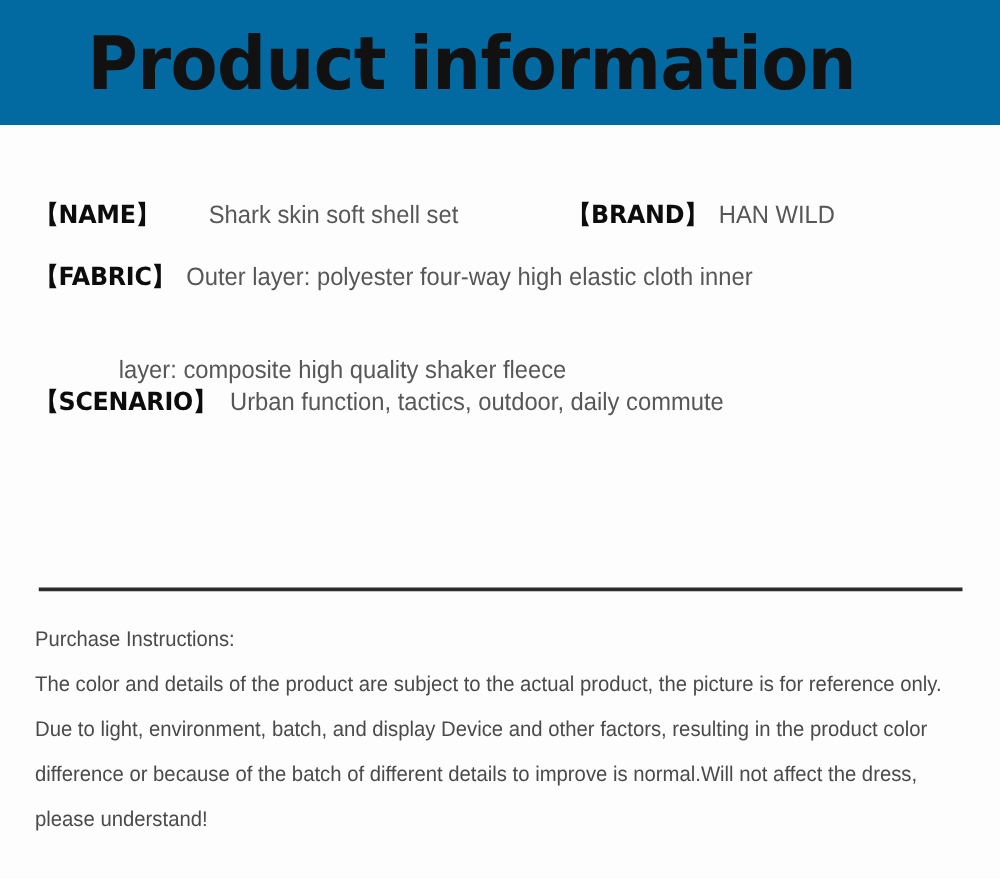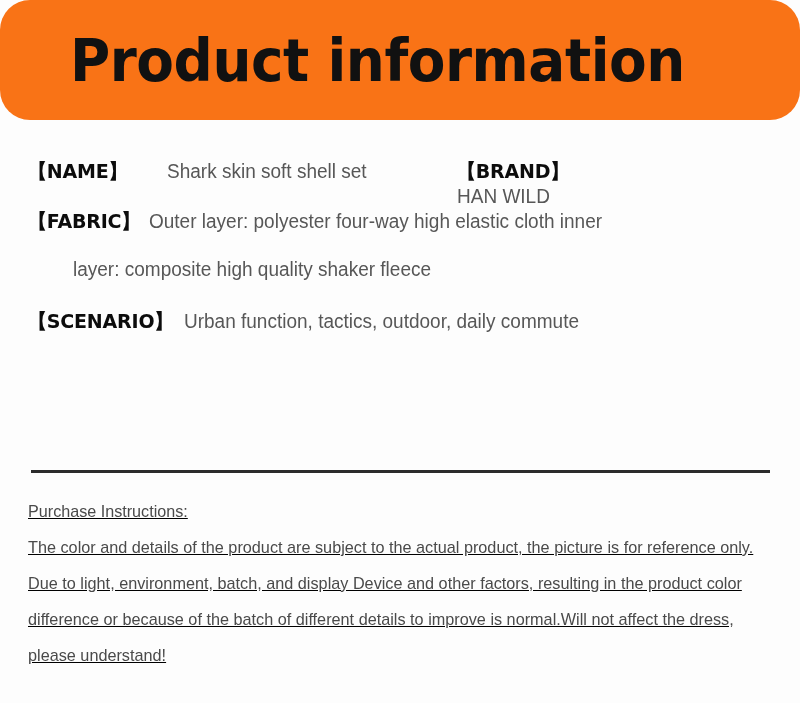--- a/index.html
+++ b/index.html
@@ -20,25 +20,24 @@
     height: 703px;
     background: #FDFDFD;
   }
 
   
   .header-band {
     position: absolute;
     left: 0;
     top: 0;
     width: 800px;
-    height: 120px;
-    background: #f97316;
+    height: 100px;
+    background: #0369a1;
     display: flex;
     align-items: center;
-    border-radius: 30px;
   }
   .header-title {
     margin-left: 70px;
     font-family: "DejaVu Sans", "Liberation Sans", sans-serif;
     font-size: 59px;
     font-weight: 700;
     color: #111111;
     letter-spacing: -0.5px;
     line-height: 1;
     transform: scaleX(0.93);
@@ -80,47 +79,45 @@
     font-weight: 400;
     color: #575757;
     margin-left: 3px;
     transform: scaleX(0.95);
     transform-origin: left center;
   }
   .spec-row.with-brand .brand-group {
     margin-left: 46px;
     display: inline-flex;
     align-items: baseline;
-    flex-direction: column;
   }
   .spec-continuation {
-    padding-left: 70px;
+    padding-left: 92px;
     height: 50px;
     display: flex;
-    align-items: flex-start;
+    align-items: flex-end;
     white-space: nowrap;
   }
 
   
   .divider {
     position: absolute;
     left: 31px;
     top: 470px;
     width: 739px;
     height: 3px;
     background: #2B2B2B;
   }
 
   
   .notes {
     position: absolute;
     left: 28px;
     top: 494px;
     width: 748px;
-    text-decoration: underline;
   }
   .notes-heading {
     font-family: "Liberation Sans", "DejaVu Sans", sans-serif;
     font-size: 17px;
     color: #4A4A4A;
     line-height: 36px;
     transform: scaleX(0.95);
     transform-origin: left center;
   }
   .notes-body {

